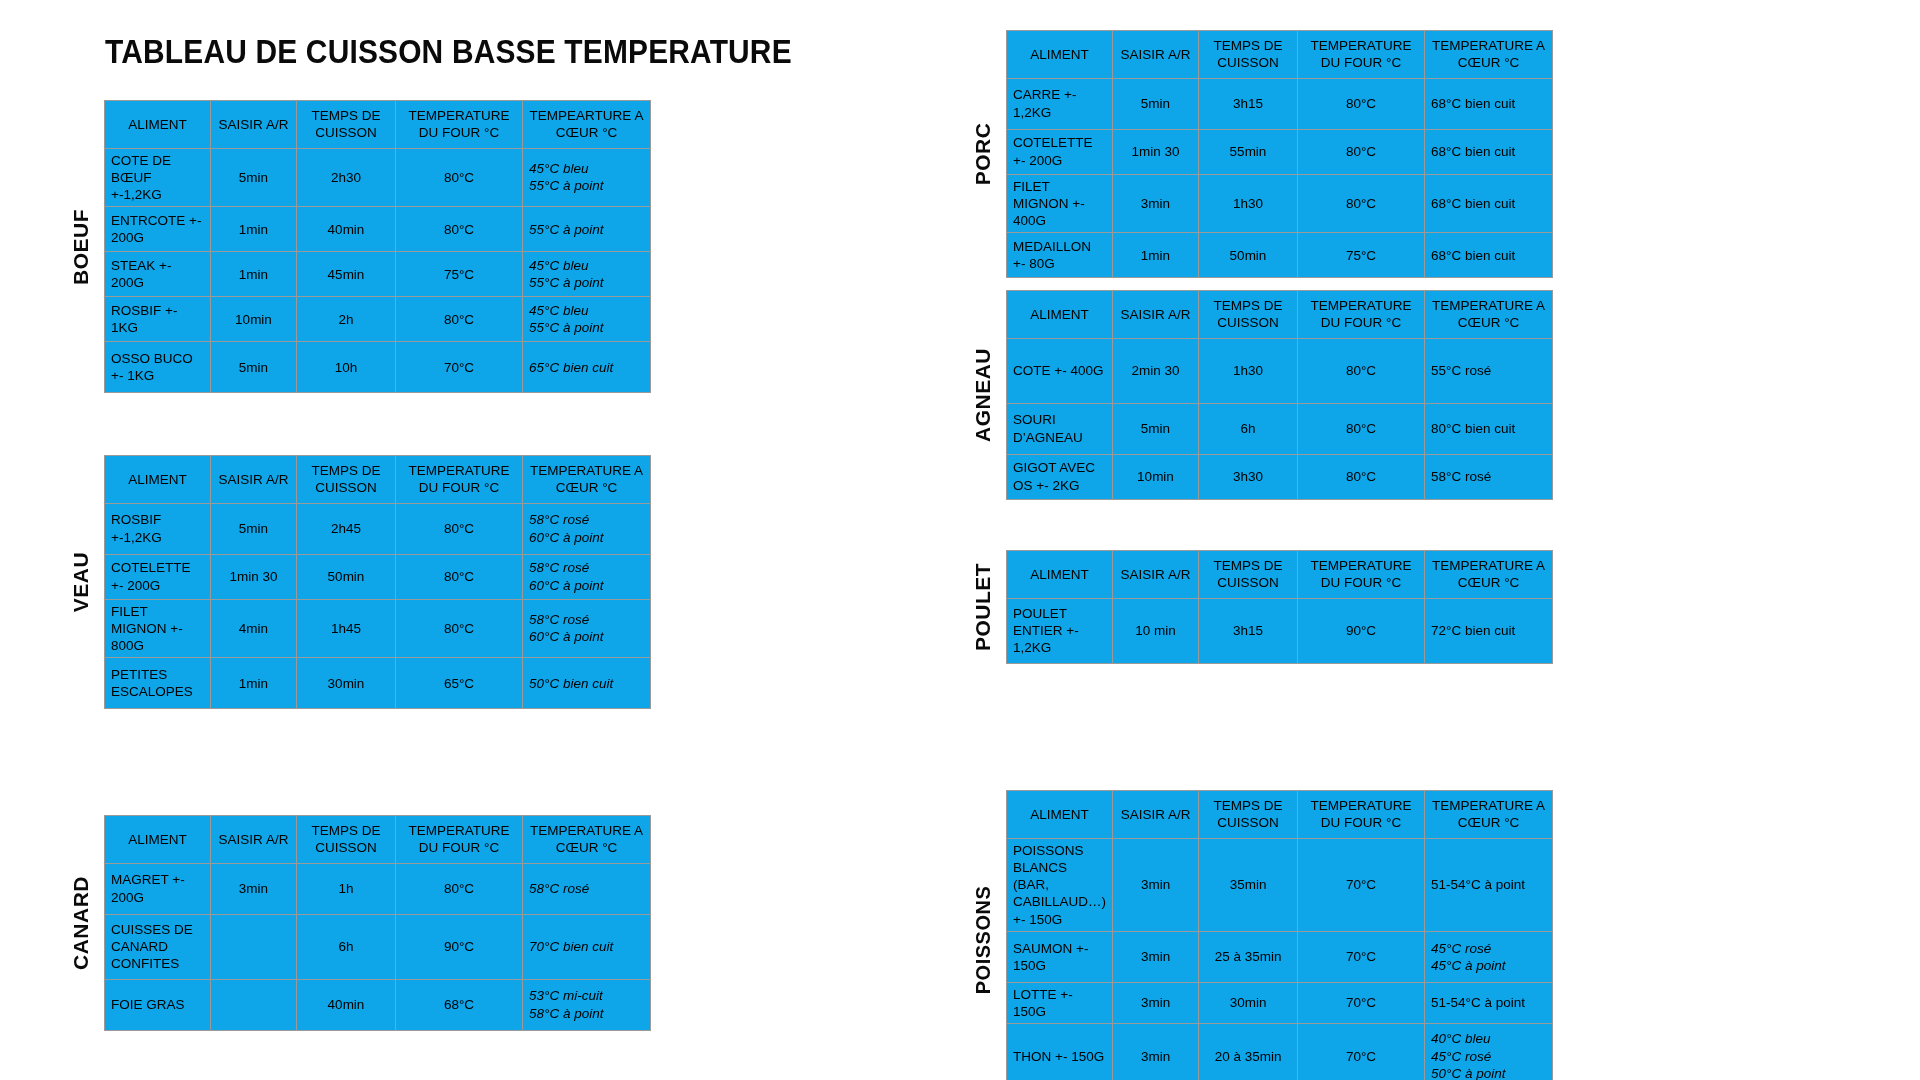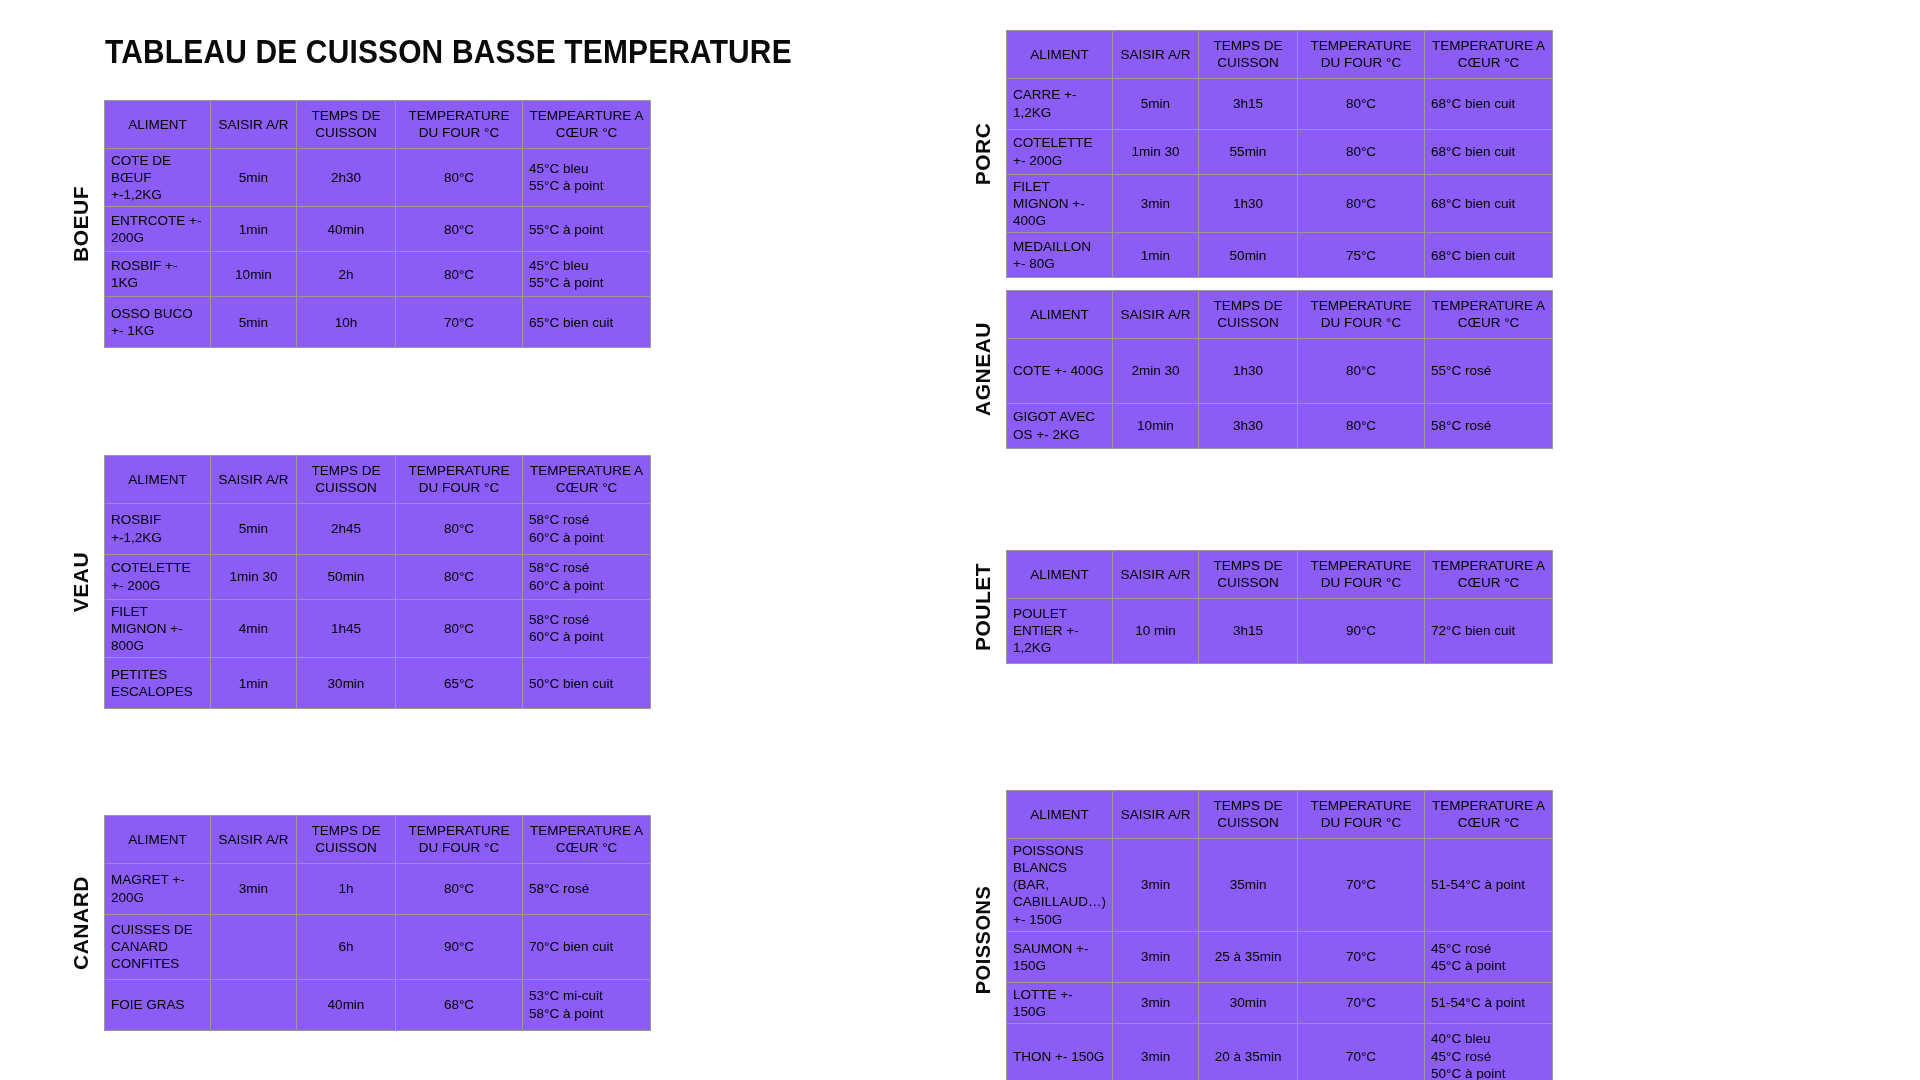--- a/index.html
+++ b/index.html
@@ -71,21 +71,21 @@
     color: #0a0a0a;
   }
   .vlabel.squeeze {
     font-size: 20px;
   }
 
   
   table.ctab {
     border-collapse: collapse;
     table-layout: fixed;
-    background: #8b5cf6;
+    background: #0ea5e9;
   }
   table.ctab th,
   table.ctab td {
     border: 1px solid #9a9a9a;
     font-size: 13.5px;
     font-weight: normal;
     color: #000;
     padding: 3px 6px;
     vertical-align: middle;
     line-height: 1.28;
@@ -96,20 +96,21 @@
   }
   table.ctab td.c {
     text-align: center;
   }
   table.ctab td.l {
     text-align: left;
   }
   table.ctab td.ml {
     text-align: left;
     white-space: pre-line;
+    font-style: italic;
   }
 
   
   col.c-aliment  { width: 106px; }
   col.c-saisir   { width: 86px;  }
   col.c-temps    { width: 99px;  }
   col.c-four     { width: 127px; }
   col.c-coeur    { width: 128px; }
 
   
@@ -160,20 +161,28 @@
 55°C à point</td>
         </tr>
         <tr class="h-mid">
           <td class="l">ENTRCOTE +- 200G</td>
           <td class="c">1min</td>
           <td class="c">40min</td>
           <td class="c">80°C</td>
           <td class="ml">55°C à point</td>
         </tr>
         <tr class="h-mid">
+          <td class="l">STEAK +- 200G</td>
+          <td class="c">1min</td>
+          <td class="c">45min</td>
+          <td class="c">75°C</td>
+          <td class="ml">45°C bleu
+55°C à point</td>
+        </tr>
+        <tr class="h-mid">
           <td class="l">ROSBIF +- 1KG</td>
           <td class="c">10min</td>
           <td class="c">2h</td>
           <td class="c">80°C</td>
           <td class="ml">45°C bleu
 55°C à point</td>
         </tr>
         <tr class="h-tall">
           <td class="l">OSSO BUCO +- 1KG</td>
           <td class="c">5min</td>
@@ -370,20 +379,27 @@
         </tr>
       </thead>
       <tbody>
         <tr class="h-xl">
           <td class="l">COTE +- 400G</td>
           <td class="c">2min 30</td>
           <td class="c">1h30</td>
           <td class="c">80°C</td>
           <td class="l">55°C rosé</td>
         </tr>
+        <tr class="h-tall">
+          <td class="l">SOURI D’AGNEAU</td>
+          <td class="c">5min</td>
+          <td class="c">6h</td>
+          <td class="c">80°C</td>
+          <td class="l">80°C bien cuit</td>
+        </tr>
         <tr class="h-mid">
           <td class="l">GIGOT AVEC OS +- 2KG</td>
           <td class="c">10min</td>
           <td class="c">3h30</td>
           <td class="c">80°C</td>
           <td class="l">58°C rosé</td>
         </tr>
       </tbody>
     </table>
   </div>

